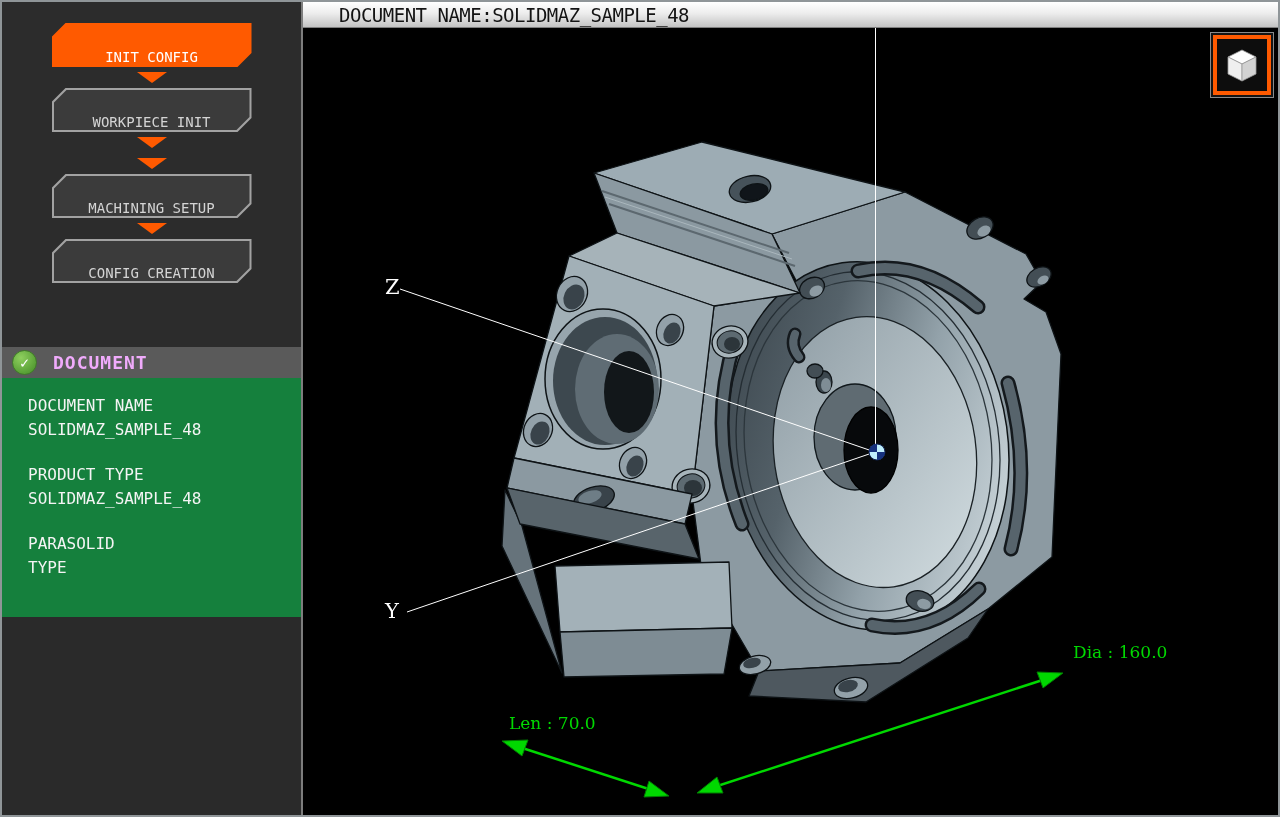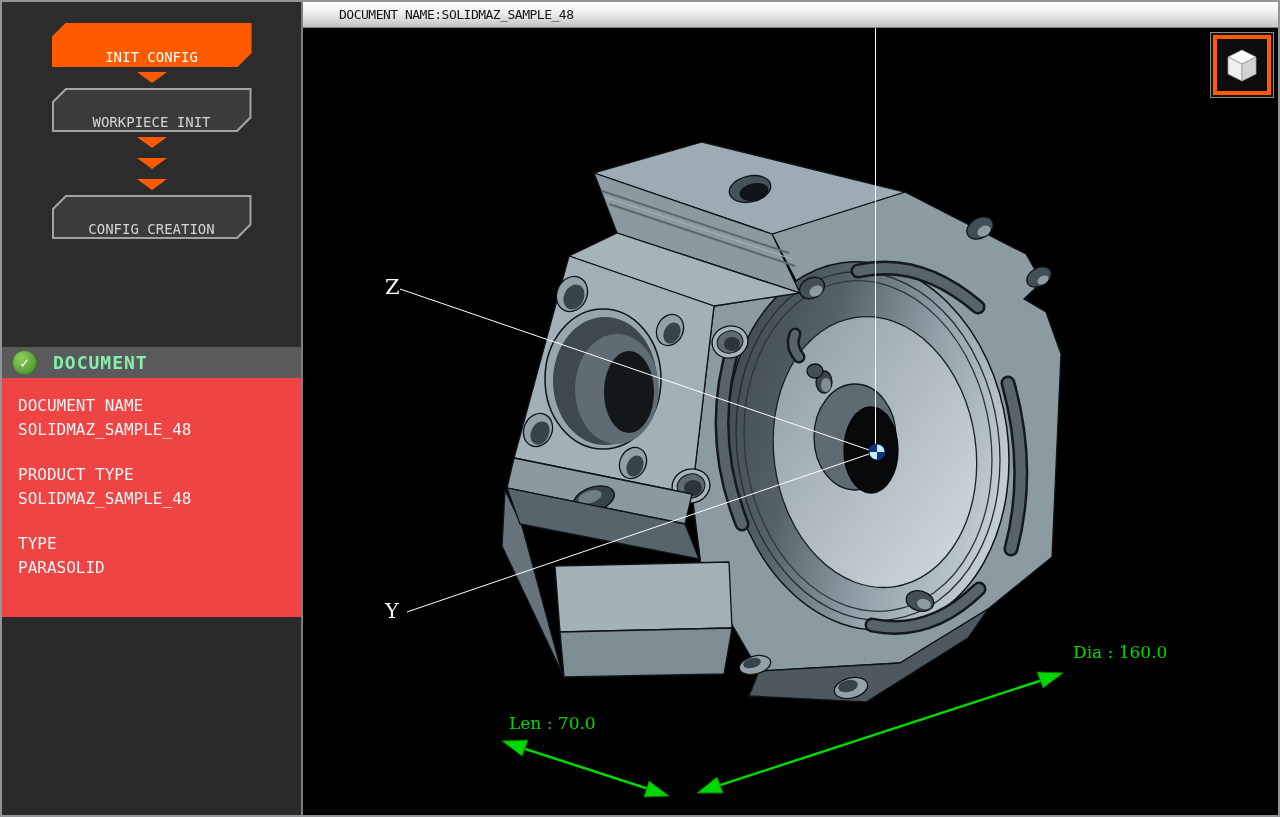--- a/index.html
+++ b/index.html
@@ -13,29 +13,29 @@
   .step .inner{position:absolute;inset:2px;background:#3b3b3b;display:flex;align-items:flex-end;justify-content:center;
         clip-path:polygon(13px 0,100% 0,100% calc(100% - 13px),calc(100% - 13px) 100%,0 100%,0 13px);
         color:#d4d4d4;font-size:14px;white-space:nowrap;}
   .step.active{background:#ff5a00;}
   .step.active .inner{background:#ff5a00;color:#ffffff;}
   .flow-arrow{height:21px;display:flex;justify-content:center;}
   .flow-arrow i{display:block;width:0;height:0;margin-top:5px;border-left:15px solid transparent;border-right:15px solid transparent;border-top:11px solid #ff5a00;}
   .doc-header{height:31px;background:#5a5a5a;display:flex;align-items:center;padding-left:10px;}
   .check{width:25px;height:25px;border-radius:50%;background:radial-gradient(circle at 35% 30%,#8ecf5e,#59a036 70%,#4c8a2d);
          border:1px solid #3f7a28;color:#fff;font-size:15px;font-weight:bold;display:flex;align-items:center;justify-content:center;}
-  .doc-title{margin-left:16px;color:#86efac;font-size:18px;font-weight:bold;letter-spacing:1px;}
-  .doc-fields{padding:16px 16px;background:#ef4444;}
+  .doc-title{margin-left:16px;color:#f0abfc;font-size:18px;font-weight:bold;letter-spacing:1px;}
+  .doc-fields{padding:16px 26px;background:#15803d;}
   .field{margin-bottom:21px;}
   .field div{color:#f4f4f4;font-size:16px;line-height:24px;white-space:nowrap;}
   
   .titlebar{position:absolute;left:301px;top:0;right:0;height:26px;
             background:linear-gradient(180deg,#ffffff 0%,#ededed 45%,#c3c3c3 100%);
             border-bottom:1px solid #7f7f7f;display:flex;align-items:center;}
-  .titlebar span{margin-left:36px;font-size:13px;letter-spacing:-0.5px;color:#141414;}
+  .titlebar span{margin-left:36px;font-size:19px;letter-spacing:-0.5px;color:#141414;}
   
   .viewport{position:absolute;left:301px;top:26px;right:0;bottom:0;background:#000;}
   .scene{position:absolute;inset:0;width:100%;height:100%;}
   .viewcube{position:absolute;top:4px;right:4px;width:64px;height:66px;background:#141414;border:1px solid #8a8a8a;}
   .viewcube .frame{position:absolute;inset:2px;border:4px solid #ff5a00;background:#0d0d0d;display:flex;align-items:center;justify-content:center;}
   text{font-family:"DejaVu Serif",serif;}
 </style>
 </head>
 <body>
 
@@ -55,20 +55,25 @@
         <div class="inner">
             <span>WORKPIECE INIT</span>
           </div>
       </div>
       <div class="flow-arrow">
           <i></i>
         </div>
       <div class="flow-arrow">
           <i></i>
         </div>
+      <div class="step">
+        <div class="inner">
+            <span>MACHINING SETUP</span>
+          </div>
+      </div>
       <div class="flow-arrow">
           <i></i>
         </div>
       <div class="step">
         <div class="inner">
             <span>CONFIG CREATION</span>
           </div>
       </div>
     </div>
 
@@ -80,22 +85,22 @@
     <div class="doc-fields">
       <div class="field">
         <div>DOCUMENT NAME</div>
         <div>SOLIDMAZ_SAMPLE_48</div>
       </div>
       <div class="field">
         <div>PRODUCT TYPE</div>
         <div>SOLIDMAZ_SAMPLE_48</div>
       </div>
       <div class="field">
+        <div>PARASOLID</div>
         <div>TYPE</div>
-        <div>PARASOLID</div>
       </div>
     </div>
   </aside>
 
   <div class="titlebar">
     <span>DOCUMENT NAME:SOLIDMAZ_SAMPLE_48</span>
   </div>
 
   <div class="viewport">
     <svg class="scene" viewBox="301 27 975 787" preserveAspectRatio="none">

